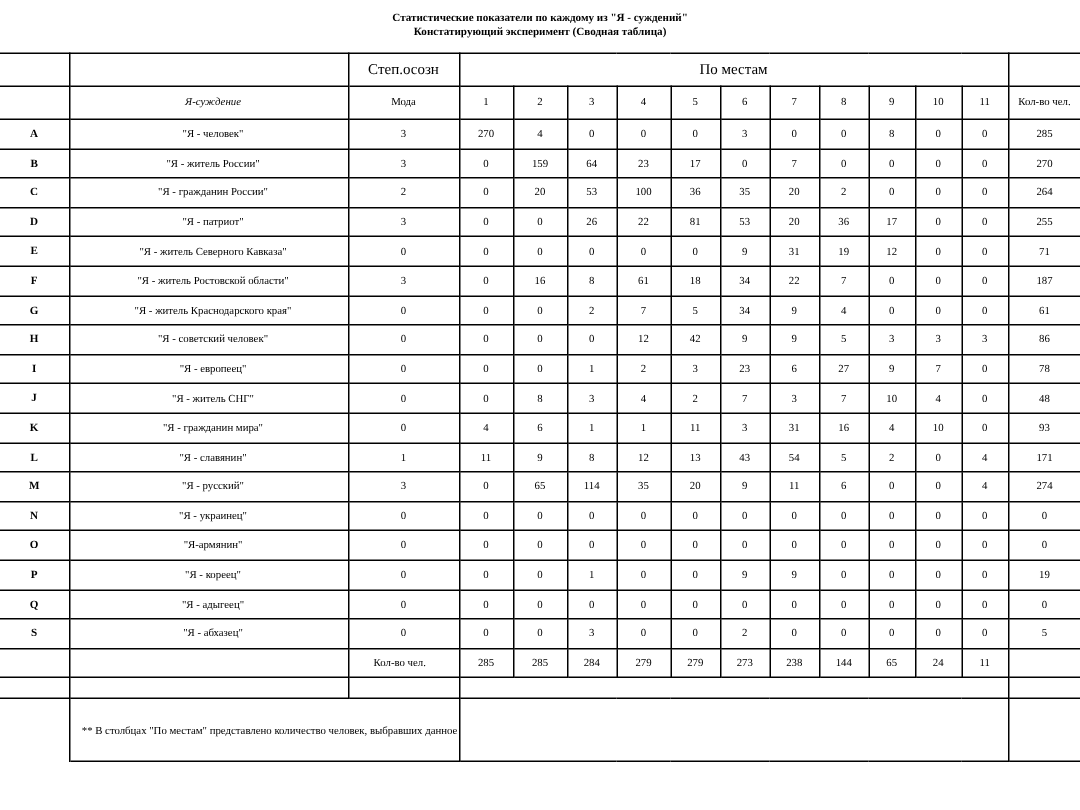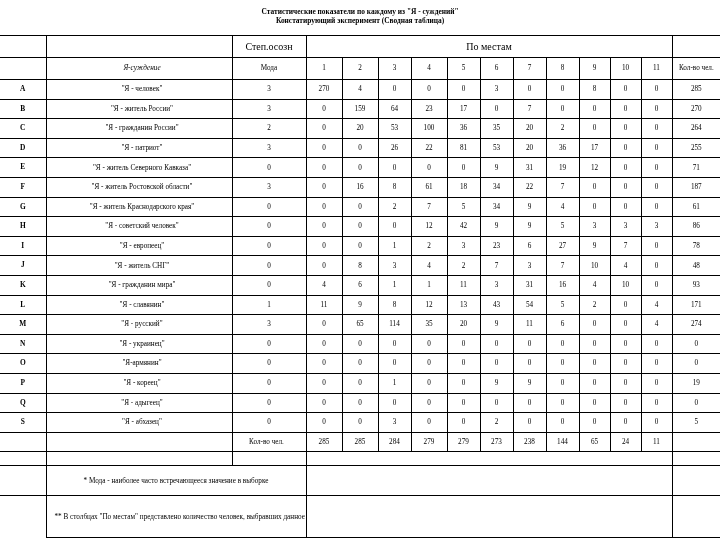--- a/index.html
+++ b/index.html
@@ -507,26 +507,20 @@
     </tr>
 
     <tr style="height:14px">
       <td class="nb-l"></td>
       <td></td>
       <td></td>
       <td colspan="11"></td>
       <td class="nb-r"></td>
     </tr>
 
-    <tr class="note-1">
-      <td class="nb-l"></td>
-      <td class="note" colspan="2">* Мода - наиболее часто встречающееся значение в выборке</td>
-      <td colspan="11"></td>
-      <td class="nb-r"></td>
-    </tr>
 
     <tr class="note-2">
       <td class="nb-l nb-b"></td>
       <td class="note" colspan="2">** В столбцах "По местам" представлено количество человек, выбравших данное Я-суждение на данное место в иерархии</td>
       <td colspan="11"></td>
       <td class="nb-r"></td>
     </tr>
   </tbody>
     </table>
 </div>

